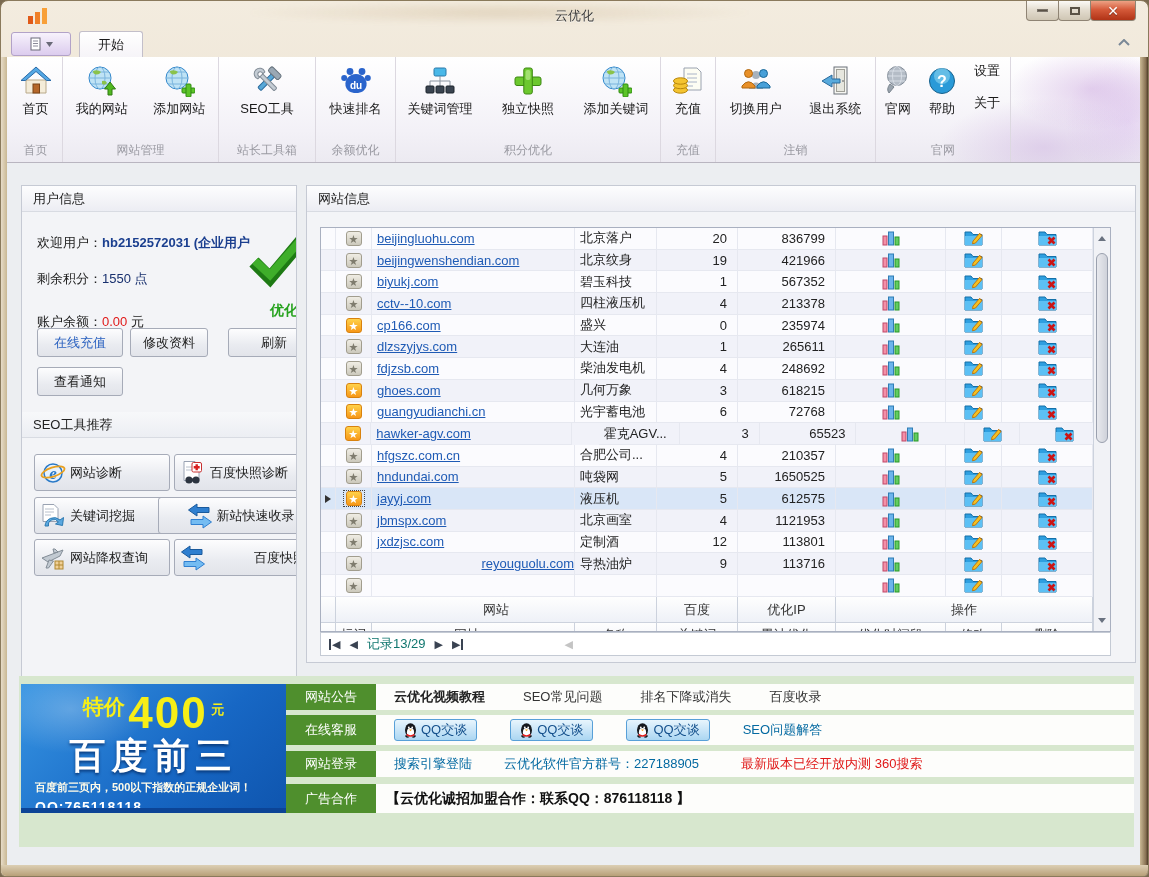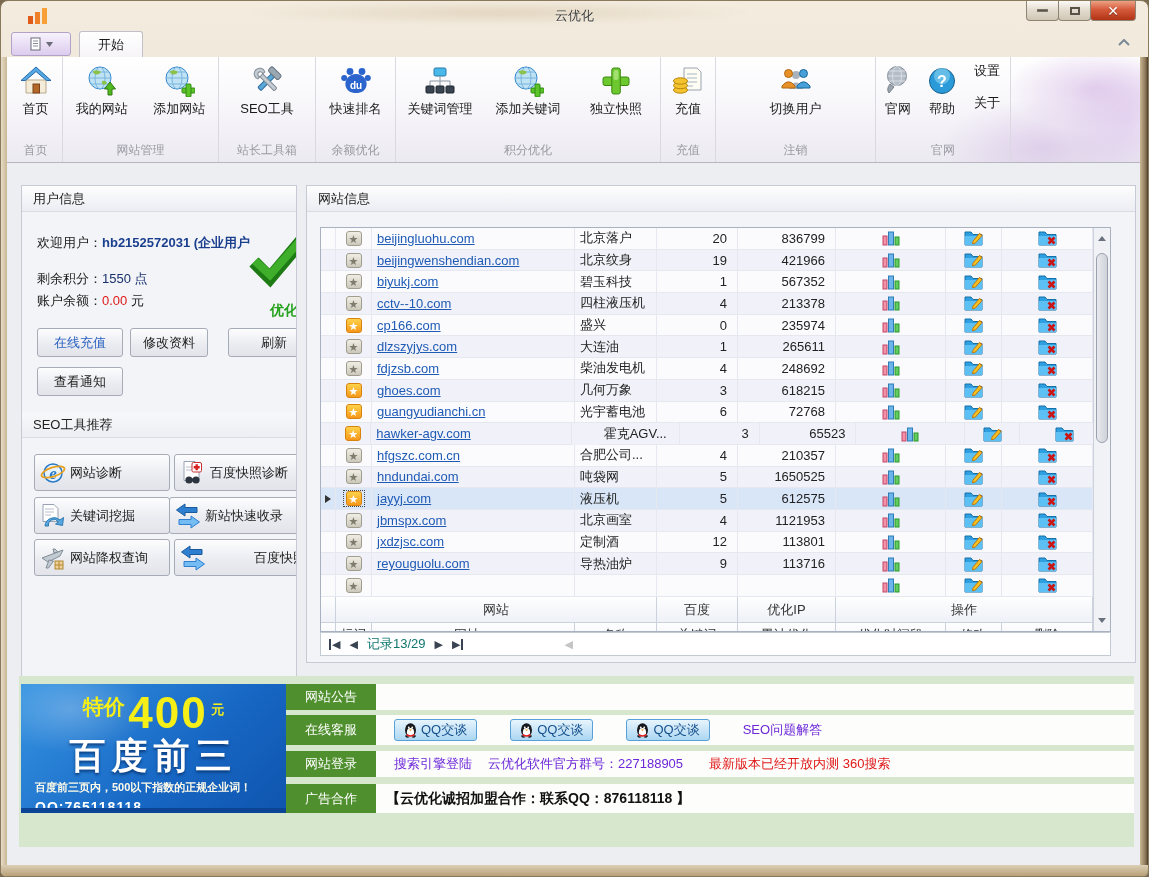--- a/index.html
+++ b/index.html
@@ -104,21 +104,21 @@
   .pg-gray { color:#c4c4c4; margin-left:92px; }
 
   
   .bottom-panel { position:absolute; left:12px; top:513px; width:1115px; height:171px; background:#d7e7ce; }
   .b-row { position:absolute; left:267px; right:0; background:#fdfdfb; display:flex; align-items:center; }
   .b-label { position:absolute; left:0; top:0; bottom:0; width:90px; background:#4f8f2d; color:#fff; display:flex; align-items:center; justify-content:center; }
   .b-content { position:absolute; left:90px; right:0; top:0; bottom:0; display:flex; align-items:center; }
   .b-link { color:#333; margin-right:38px; cursor:default; white-space:nowrap; }
   .b-link.bold { font-weight:bold; color:#222; }
   .qq-btn { height:22px; border:1px solid #58a0d8; border-radius:3px; background:linear-gradient(180deg,#e8f5fd,#abd6f2); display:flex; align-items:center; gap:4px; padding:0 9px; margin-right:33px; color:#14508c; }
-  .b-item { color:#6d28d9; margin-right:16px; white-space:nowrap; }
+  .b-item { color:#0369a1; margin-right:32px; white-space:nowrap; }
   .b-red { color:#e01818; margin-left:10px; white-space:nowrap; }
   .b-bold { font-weight:bold; color:#111; font-size:14px; }
 
   
   .banner { position:absolute; left:2px; top:8px; width:265px; height:129px; overflow:hidden; background:linear-gradient(135deg,#3694e2,#1767c4 60%,#0f55ae); }
   .banner .shine { position:absolute; left:-30px; top:-20px; width:160px; height:90px; background:radial-gradient(ellipse, rgba(255,255,255,.25), rgba(0,0,0,0) 70%); }
   .bn-l1 { position:absolute; left:0; right:0; top:4px; text-align:center; color:#f6ee17; }
   .bn-l1 .pre { font-size:21px; font-weight:bold; vertical-align:14px; }
   .bn-l1 .big { font-size:44px; font-weight:bold; letter-spacing:2px; }
   .bn-l1 .suf { font-size:13px; font-weight:bold; vertical-align:14px; }
@@ -272,39 +272,39 @@
                   <rect x="2" y="21" width="8" height="7" rx="1" fill="#3a4450" stroke="#1c242c"></rect>
                   <rect x="12" y="21" width="8" height="7" rx="1" fill="#3a4450" stroke="#1c242c"></rect>
                   <rect x="22" y="21" width="8" height="7" rx="1" fill="#3a4450" stroke="#1c242c"></rect>
                 </svg>
               </span>
               <span class="rb-txt">关键词管理</span>
             </div>
             <div class="rb-btn">
               <span>
                 <svg width="32" height="32" viewBox="0 0 32 32">
+                  <rect x="3" y="12" width="26" height="8.5" rx="2" fill="#6cc82e" stroke="#3d8812"></rect>
+                  <rect x="11.8" y="3" width="8.5" height="26" rx="2" fill="#6cc82e" stroke="#3d8812"></rect>
+                  <rect x="13.5" y="5" width="5" height="10" rx="2" fill="#a2e070"></rect>
+                </svg>
+              </span>
+              <span class="rb-txt">独立快照</span>
+            </div>
+            <div class="rb-btn">
+              <span>
+                <svg width="32" height="32" viewBox="0 0 32 32">
                   <circle cx="14" cy="13" r="11" fill="#bfe3f5" stroke="#3388cc"></circle>
                   <ellipse cx="14" cy="13" rx="5" ry="11" fill="none" stroke="#7ab4dd"></ellipse>
                   <path d="M3 13 H25 M5 7 H23 M5 19 H23" stroke="#7ab4dd"></path>
                   <path d="M7 6 q5 -2 8 1 q-2 3 -5 2.5 q-3 -0.5 -3 -3.5" fill="#8bc34a"></path>
                   <rect x="19" y="23" width="13" height="5" rx="1" fill="#5cc428" stroke="#2e8a10"></rect>
                   <rect x="23" y="19" width="5" height="13" rx="1" fill="#5cc428" stroke="#2e8a10"></rect>
                 </svg>
               </span>
               <span class="rb-txt">添加关键词</span>
-            </div>
-            <div class="rb-btn">
-              <span>
-                <svg width="32" height="32" viewBox="0 0 32 32">
-                  <rect x="3" y="12" width="26" height="8.5" rx="2" fill="#6cc82e" stroke="#3d8812"></rect>
-                  <rect x="11.8" y="3" width="8.5" height="26" rx="2" fill="#6cc82e" stroke="#3d8812"></rect>
-                  <rect x="13.5" y="5" width="5" height="10" rx="2" fill="#a2e070"></rect>
-                </svg>
-              </span>
-              <span class="rb-txt">独立快照</span>
             </div>
           </div>
           <div class="rb-label">积分优化</div>
         </div>
         <div class="rb-group" style="width: 55px;">
           <div class="rb-items">
             <div class="rb-btn">
               <span>
                 <svg width="32" height="32" viewBox="0 0 32 32">
                   <path d="M12 3 h13 l4 4 v18 h-17 z" fill="#fdfdf3" stroke="#9aa2b0"></path>
@@ -328,20 +328,31 @@
                 <svg width="32" height="32" viewBox="0 0 32 32">
                   <circle cx="16" cy="10" r="4" fill="#a8b2bc"></circle>
                   <path d="M9 22 q7 -9 14 0 l0 2 -14 0 z" fill="#a8b2bc"></path>
                   <circle cx="8.5" cy="8.5" r="4" fill="#e89028" stroke="#b06810"></circle>
                   <path d="M2 21 q6.5 -8.5 13 0 l0 2 -13 0 z" fill="#e89028" stroke="#b06810"></path>
                   <circle cx="23.5" cy="8.5" r="4" fill="#48a0d8" stroke="#1a6898"></circle>
                   <path d="M17 21 q6.5 -8.5 13 0 l0 2 -13 0 z" fill="#48a0d8" stroke="#1a6898"></path>
                 </svg>
               </span>
               <span class="rb-txt">切换用户</span>
+            </div>
+            <div class="rb-btn">
+              <span>
+                <svg width="32" height="32" viewBox="0 0 32 32">
+                  <rect x="15" y="2" width="13" height="27" fill="#f6f6f2" stroke="#6a7078"></rect>
+                  <rect x="17.5" y="4.5" width="8" height="22" fill="#e6e6de" stroke="#a0a098"></rect>
+                  <circle cx="24" cy="16" r="1" fill="#888"></circle>
+                  <path d="M13 10 L3 16 L13 22 V18 H21 V14 H13 Z" fill="#58aadc" stroke="#2a6a9c"></path>
+                </svg>
+              </span>
+              <span class="rb-txt">退出系统</span>
             </div>
           </div>
           <div class="rb-label">注销</div>
         </div>
         <div class="rb-group" style="width: 135px;">
           <div class="rb-items">
             <div class="rb-btn">
               <span>
                 <svg width="32" height="32" viewBox="0 0 32 32">
                   <circle cx="15" cy="11" r="9.5" fill="#b4bcc6" stroke="#828c98"></circle>
@@ -381,21 +392,21 @@
       </div>
       <span class="up-check">
         <svg width="62" height="54" viewBox="0 0 62 54">
             <path d="M6 28 L22 44 L54 6" stroke="#1e7a14" stroke-width="13" fill="none"></path>
             <path d="M7 27 L22 41 L52 7" stroke="#3fae2a" stroke-width="8" fill="none"></path>
           </svg>
       </span>
       <div class="up-line" style="top:84px;">
         <span>剩余积分：</span><span class="navy" style="font-weight:normal;color:#18306e;">1550 点</span>
       </div>
-      <div class="up-line" style="top:106px;">
+      <div class="up-line" style="top:127px;">
         <span>账户余额：</span><span class="red">0.00</span>
         <span>元</span>
       </div>
       <span class="opt-status">优化</span>
       <div class="ub blue" style="left:15px;top:142px;width:86px;">在线充值</div>
       <div class="ub" style="left:108px;top:142px;width:78px;">修改资料</div>
       <div class="ub" style="left:206px;top:142px;width:92px;">刷新</div>
       <div class="ub" style="left:15px;top:181px;width:86px;">查看通知</div>
       <div class="panel-hd sub-hd" style="background:linear-gradient(180deg,#f7f8fa,#eceef3);">SEO工具推荐</div>
       <div id="seo-tools">
@@ -426,21 +437,21 @@
           <div class="tool-btn" style="left: 12px; width: 136px; top: 311px;">
             <span>
               <svg width="26" height="26" viewBox="0 0 26 26">
                 <path d="M3 1.5 h11 l4 4 v13 H3 z" fill="#fff" stroke="#99a2b2"></path>
                 <path d="M5 6 h9 M5 9 h9 M5 12 h6" stroke="#b8c0cc"></path>
                 <path d="M5 23 a9 9 0 0 1 15 -6 l3.5 -2.5 -1 8 -7 -1.5 3 -2 a5.5 5.5 0 0 0 -10 4 z" fill="#5aa8e0" stroke="#2a78b0"></path>
               </svg>
             </span>
             <span>关键词挖掘</span>
           </div>
-          <div class="tool-btn" style="left: 147px; width: 160px; top: 311px;">
+          <div class="tool-btn" style="left: 136px; width: 160px; top: 311px; justify-content: center;">
             <span>
               <svg width="26" height="26" viewBox="0 0 26 26">
                 <path d="M22 4.5 H10 V1 L1.5 7 10 13 V9.5 H22 Z" fill="#2f7fd0" stroke="#1a5a9c"></path>
                 <path d="M4 16.5 H16 V13 L24.5 19 16 25 V21.5 H4 Z" fill="#74bcf2" stroke="#2f7fd0"></path>
               </svg>
             </span>
             <span>新站快速收录</span>
           </div>
           <div class="tool-btn" style="left: 12px; width: 136px; top: 353px;">
             <span>
@@ -1069,21 +1080,21 @@
                   <path d="M10.5 7.5 L16.5 13.5 M16.5 7.5 L10.5 13.5" stroke="#cc1414" stroke-width="2.6"></path>
                 </svg>
               </span>
             </div>
           </div>
           <div class="t-row alt">
             <div class="c ctr" style="width: 15px;"></div>
             <div class="c ctr" style="width: 36px;">
               <span class="star-box"><span class="star gray">★</span></span>
             </div>
-            <div class="c lf" style="width: 203px;">
+            <div class="c lf" style="width: 203px; justify-content: flex-end;">
               <a href="#">reyouguolu.com</a>
             </div>
             <div class="c lf" style="width: 82px;">导热油炉</div>
             <div class="c rt" style="width: 81px;">9</div>
             <div class="c rt" style="width: 98px;">113716</div>
             <div class="c ctr" style="width: 110px;">
               <span>
                 <svg width="18" height="16" viewBox="0 0 18 16">
                   <rect x="1" y="6" width="4" height="9" fill="#f490a8" stroke="#c04868"></rect>
                   <rect x="6.5" y="2" width="5" height="13" fill="#6cb4ec" stroke="#2f7cb4"></rect>
@@ -1196,20 +1207,26 @@
           <span class="suf">元</span>
         </div>
         <div class="bn-l2">百度前三</div>
         <div class="bn-l3">百度前三页内，500以下指数的正规企业词！</div>
         <div class="bn-l4">QQ:765118118</div>
         <div class="bn-foot"></div>
       </div>
       <div id="b-rows">
           <div class="b-row" style="top: 8px; height: 26px;">
             <div class="b-label">网站公告</div>
+            <div class="b-content" style="padding-left: 18px;">
+              <span class="b-link bold">云优化视频教程</span>
+              <span class="b-link">SEO常见问题</span>
+              <span class="b-link">排名下降或消失</span>
+              <span class="b-link">百度收录</span>
+            </div>
           </div>
           <div class="b-row" style="top: 39px; height: 30px;">
             <div class="b-label">在线客服</div>
             <div class="b-content" style="padding-left: 18px;">
               <span class="qq-btn">
                 <span>
                   <svg width="13" height="15" viewBox="0 0 13 15">
                     <ellipse cx="6.5" cy="7" rx="5.5" ry="6.8" fill="#16181c"></ellipse>
                     <ellipse cx="6.5" cy="9.5" rx="3.6" ry="4.4" fill="#fff"></ellipse>
                     <circle cx="4.8" cy="4.5" r="0.9" fill="#fff"></circle>

